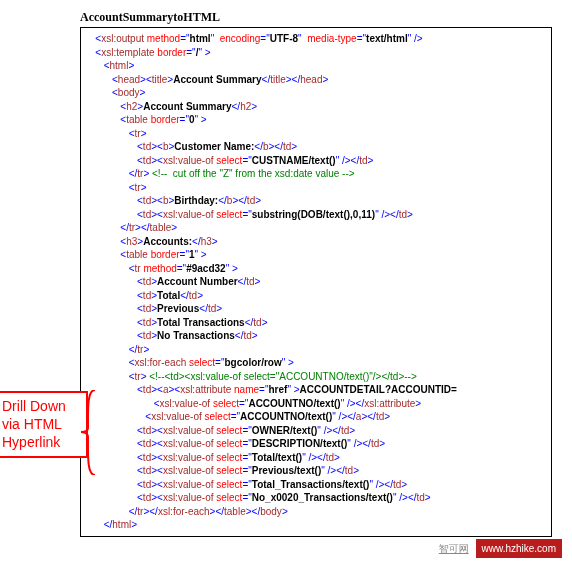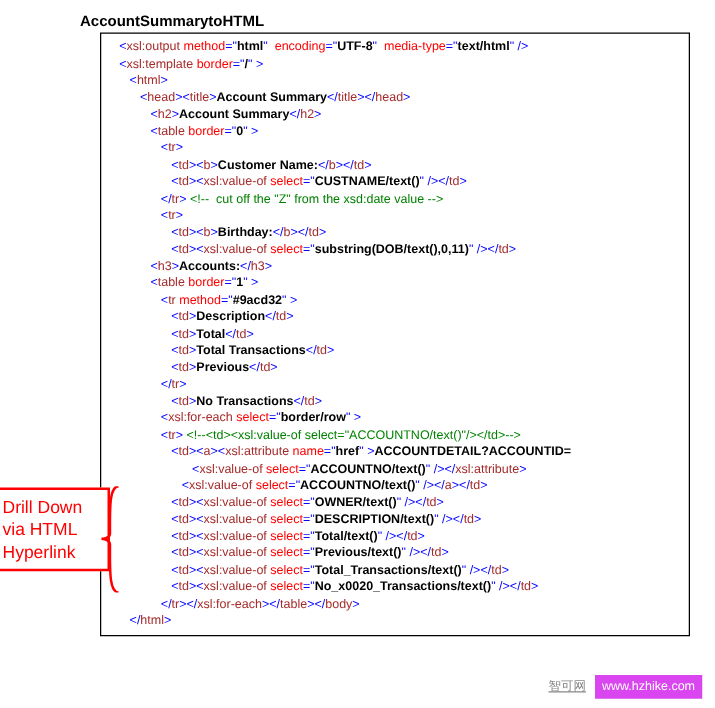--- a/index.html
+++ b/index.html
@@ -7,22 +7,23 @@
     padding: 10px;
     font-family: Arial, sans-serif;
     font-size: 10px;
     background: #fff;
     width: 572px;
     box-sizing: border-box;
   }
   .title {
     font-weight: bold;
     font-size: 12px;
-    margin-left: 54px;
+    margin-left: 70px;
     margin-bottom: 2px;
+    font-family: Liberation Serif, serif;
   }
   .code-box {
     border: 1px solid #000;
     margin-left: 70px;
     margin-right: 10px;
     padding: 4px 6px;
     position: relative;
     line-height: 1.35;
   }
   .line { white-space: pre; }
@@ -51,58 +52,60 @@
     height: 85px;
   }
   .brace svg { width: 100%; height: 100%; }
   .watermark {
     position: fixed;
     right: 10px;
     bottom: 10px;
     font-size: 10px;
   }
   .watermark .cn { color: #888; margin-right: 4px; text-decoration: underline; }
-  .watermark .url { background: #d946ef; color: #fff; padding: 4px 6px; }
+  .watermark .url { background: #b91c1c; color: #fff; padding: 4px 6px; }
 </style>
 </head>
 <body>
 
 <div class="title">AccountSummarytoHTML</div>
 
 <div class="code-box">
   <div class="annotation">Drill Down via HTML Hyperlink</div>
   <div class="brace">
     <svg viewBox="0 0 14 85" preserveAspectRatio="none">
       <path d="M14 0 C6 0 7 20 7 38 C7 42 0 42 0 42 C0 42 7 42 7 47 C7 65 6 85 14 85" stroke="#ff0000" stroke-width="2" fill="none"></path>
     </svg>
   </div>
   <div id="code-lines">
       <div class="line"><span class="t-blue">   &lt;</span><span class="t-brown">xsl:output</span><span class="t-red"> method</span><span class="t-blue">="</span><span class="t-black">html</span><span class="t-blue">"  </span><span class="t-red">encoding</span><span class="t-blue">="</span><span class="t-black">UTF-8</span><span class="t-blue">"  </span><span class="t-red">media-type</span><span class="t-blue">="</span><span class="t-black">text/html</span><span class="t-blue">" /&gt;</span></div>
       <div class="line"><span class="t-blue">   &lt;</span><span class="t-brown">xsl:template</span><span class="t-red"> border</span><span class="t-blue">="</span><span class="t-black">/</span><span class="t-blue">" &gt;</span></div>
       <div class="line"><span class="t-blue">      &lt;</span><span class="t-brown">html</span><span class="t-blue">&gt;</span></div>
       <div class="line"><span class="t-blue">         &lt;</span><span class="t-brown">head</span><span class="t-blue">&gt;&lt;</span><span class="t-brown">title</span><span class="t-blue">&gt;</span><span class="t-black">Account Summary</span><span class="t-blue">&lt;/</span><span class="t-brown">title</span><span class="t-blue">&gt;&lt;/</span><span class="t-brown">head</span><span class="t-blue">&gt;</span></div>
+      <div class="line"><span class="t-blue">         &lt;</span><span class="t-brown">body</span><span class="t-blue">&gt;</span></div>
       <div class="line"><span class="t-blue">            &lt;</span><span class="t-brown">h2</span><span class="t-blue">&gt;</span><span class="t-black">Account Summary</span><span class="t-blue">&lt;/</span><span class="t-brown">h2</span><span class="t-blue">&gt;</span></div>
       <div class="line"><span class="t-blue">            &lt;</span><span class="t-brown">table</span><span class="t-red"> border</span><span class="t-blue">="</span><span class="t-black">0</span><span class="t-blue">" &gt;</span></div>
       <div class="line"><span class="t-blue">               &lt;</span><span class="t-brown">tr</span><span class="t-blue">&gt;</span></div>
       <div class="line"><span class="t-blue">                  &lt;</span><span class="t-brown">td</span><span class="t-blue">&gt;&lt;</span><span class="t-brown">b</span><span class="t-blue">&gt;</span><span class="t-black">Customer Name:</span><span class="t-blue">&lt;/</span><span class="t-brown">b</span><span class="t-blue">&gt;&lt;/</span><span class="t-brown">td</span><span class="t-blue">&gt;</span></div>
       <div class="line"><span class="t-blue">                  &lt;</span><span class="t-brown">td</span><span class="t-blue">&gt;&lt;</span><span class="t-brown">xsl:value-of</span><span class="t-red"> select</span><span class="t-blue">="</span><span class="t-black">CUSTNAME/text()</span><span class="t-blue">" /&gt;&lt;/</span><span class="t-brown">td</span><span class="t-blue">&gt;</span></div>
       <div class="line"><span class="t-blue">               &lt;/</span><span class="t-brown">tr</span><span class="t-blue">&gt; </span><span class="t-green">&lt;!--  cut off the "Z" from the xsd:date value --&gt;</span></div>
       <div class="line"><span class="t-blue">               &lt;</span><span class="t-brown">tr</span><span class="t-blue">&gt;</span></div>
       <div class="line"><span class="t-blue">                  &lt;</span><span class="t-brown">td</span><span class="t-blue">&gt;&lt;</span><span class="t-brown">b</span><span class="t-blue">&gt;</span><span class="t-black">Birthday:</span><span class="t-blue">&lt;/</span><span class="t-brown">b</span><span class="t-blue">&gt;&lt;/</span><span class="t-brown">td</span><span class="t-blue">&gt;</span></div>
       <div class="line"><span class="t-blue">                  &lt;</span><span class="t-brown">td</span><span class="t-blue">&gt;&lt;</span><span class="t-brown">xsl:value-of</span><span class="t-red"> select</span><span class="t-blue">="</span><span class="t-black">substring(DOB/text(),0,11)</span><span class="t-blue">" /&gt;&lt;/</span><span class="t-brown">td</span><span class="t-blue">&gt;</span></div>
+      <div class="line"><span class="t-blue">            &lt;/</span><span class="t-brown">tr</span><span class="t-blue">&gt;&lt;/</span><span class="t-brown">table</span><span class="t-blue">&gt;</span></div>
       <div class="line"><span class="t-blue">            &lt;</span><span class="t-brown">h3</span><span class="t-blue">&gt;</span><span class="t-black">Accounts:</span><span class="t-blue">&lt;/</span><span class="t-brown">h3</span><span class="t-blue">&gt;</span></div>
       <div class="line"><span class="t-blue">            &lt;</span><span class="t-brown">table</span><span class="t-red"> border</span><span class="t-blue">="</span><span class="t-black">1</span><span class="t-blue">" &gt;</span></div>
       <div class="line"><span class="t-blue">               &lt;</span><span class="t-brown">tr</span><span class="t-red"> method</span><span class="t-blue">="</span><span class="t-black">#9acd32</span><span class="t-blue">" &gt;</span></div>
-      <div class="line"><span class="t-blue">                  &lt;</span><span class="t-brown">td</span><span class="t-blue">&gt;</span><span class="t-black">Description</span><span class="t-blue">&lt;/</span><span class="t-brown">td</span><span class="t-blue">&gt;</span></div>
+      <div class="line"><span class="t-blue">                  &lt;</span><span class="t-brown">td</span><span class="t-blue">&gt;</span><span class="t-black">Account Number</span><span class="t-blue">&lt;/</span><span class="t-brown">td</span><span class="t-blue">&gt;</span></div>
       <div class="line"><span class="t-blue">                  &lt;</span><span class="t-brown">td</span><span class="t-blue">&gt;</span><span class="t-black">Total</span><span class="t-blue">&lt;/</span><span class="t-brown">td</span><span class="t-blue">&gt;</span></div>
+      <div class="line"><span class="t-blue">                  &lt;</span><span class="t-brown">td</span><span class="t-blue">&gt;</span><span class="t-black">Previous</span><span class="t-blue">&lt;/</span><span class="t-brown">td</span><span class="t-blue">&gt;</span></div>
       <div class="line"><span class="t-blue">                  &lt;</span><span class="t-brown">td</span><span class="t-blue">&gt;</span><span class="t-black">Total Transactions</span><span class="t-blue">&lt;/</span><span class="t-brown">td</span><span class="t-blue">&gt;</span></div>
-      <div class="line"><span class="t-blue">                  &lt;</span><span class="t-brown">td</span><span class="t-blue">&gt;</span><span class="t-black">Previous</span><span class="t-blue">&lt;/</span><span class="t-brown">td</span><span class="t-blue">&gt;</span></div>
+      <div class="line"><span class="t-blue">                  &lt;</span><span class="t-brown">td</span><span class="t-blue">&gt;</span><span class="t-black">No Transactions</span><span class="t-blue">&lt;/</span><span class="t-brown">td</span><span class="t-blue">&gt;</span></div>
       <div class="line"><span class="t-blue">               &lt;/</span><span class="t-brown">tr</span><span class="t-blue">&gt;</span></div>
-      <div class="line"><span class="t-blue">                  &lt;</span><span class="t-brown">td</span><span class="t-blue">&gt;</span><span class="t-black">No Transactions</span><span class="t-blue">&lt;/</span><span class="t-brown">td</span><span class="t-blue">&gt;</span></div>
-      <div class="line"><span class="t-blue">               &lt;</span><span class="t-brown">xsl:for-each</span><span class="t-red"> select</span><span class="t-blue">="</span><span class="t-black">border/row</span><span class="t-blue">" &gt;</span></div>
+      <div class="line"><span class="t-blue">               &lt;</span><span class="t-brown">xsl:for-each</span><span class="t-red"> select</span><span class="t-blue">="</span><span class="t-black">bgcolor/row</span><span class="t-blue">" &gt;</span></div>
       <div class="line"><span class="t-blue">               &lt;</span><span class="t-brown">tr</span><span class="t-blue">&gt; </span><span class="t-green">&lt;!--&lt;td&gt;&lt;xsl:value-of select="ACCOUNTNO/text()"/&gt;&lt;/td&gt;--&gt;</span></div>
       <div class="line"><span class="t-blue">                  &lt;</span><span class="t-brown">td</span><span class="t-blue">&gt;&lt;</span><span class="t-brown">a</span><span class="t-blue">&gt;&lt;</span><span class="t-brown">xsl:attribute</span><span class="t-red"> name</span><span class="t-blue">="</span><span class="t-black">href</span><span class="t-blue">" &gt;</span><span class="t-black">ACCOUNTDETAIL?ACCOUNTID=</span></div>
       <div class="line"><span class="t-blue">                        &lt;</span><span class="t-brown">xsl:value-of</span><span class="t-red"> select</span><span class="t-blue">="</span><span class="t-black">ACCOUNTNO/text()</span><span class="t-blue">" /&gt;&lt;/</span><span class="t-brown">xsl:attribute</span><span class="t-blue">&gt;</span></div>
       <div class="line"><span class="t-blue">                     &lt;</span><span class="t-brown">xsl:value-of</span><span class="t-red"> select</span><span class="t-blue">="</span><span class="t-black">ACCOUNTNO/text()</span><span class="t-blue">" /&gt;&lt;/</span><span class="t-brown">a</span><span class="t-blue">&gt;&lt;/</span><span class="t-brown">td</span><span class="t-blue">&gt;</span></div>
       <div class="line"><span class="t-blue">                  &lt;</span><span class="t-brown">td</span><span class="t-blue">&gt;&lt;</span><span class="t-brown">xsl:value-of</span><span class="t-red"> select</span><span class="t-blue">="</span><span class="t-black">OWNER/text()</span><span class="t-blue">" /&gt;&lt;/</span><span class="t-brown">td</span><span class="t-blue">&gt;</span></div>
       <div class="line"><span class="t-blue">                  &lt;</span><span class="t-brown">td</span><span class="t-blue">&gt;&lt;</span><span class="t-brown">xsl:value-of</span><span class="t-red"> select</span><span class="t-blue">="</span><span class="t-black">DESCRIPTION/text()</span><span class="t-blue">" /&gt;&lt;/</span><span class="t-brown">td</span><span class="t-blue">&gt;</span></div>
       <div class="line"><span class="t-blue">                  &lt;</span><span class="t-brown">td</span><span class="t-blue">&gt;&lt;</span><span class="t-brown">xsl:value-of</span><span class="t-red"> select</span><span class="t-blue">="</span><span class="t-black">Total/text()</span><span class="t-blue">" /&gt;&lt;/</span><span class="t-brown">td</span><span class="t-blue">&gt;</span></div>
       <div class="line"><span class="t-blue">                  &lt;</span><span class="t-brown">td</span><span class="t-blue">&gt;&lt;</span><span class="t-brown">xsl:value-of</span><span class="t-red"> select</span><span class="t-blue">="</span><span class="t-black">Previous/text()</span><span class="t-blue">" /&gt;&lt;/</span><span class="t-brown">td</span><span class="t-blue">&gt;</span></div>
       <div class="line"><span class="t-blue">                  &lt;</span><span class="t-brown">td</span><span class="t-blue">&gt;&lt;</span><span class="t-brown">xsl:value-of</span><span class="t-red"> select</span><span class="t-blue">="</span><span class="t-black">Total_Transactions/text()</span><span class="t-blue">" /&gt;&lt;/</span><span class="t-brown">td</span><span class="t-blue">&gt;</span></div>
       <div class="line"><span class="t-blue">                  &lt;</span><span class="t-brown">td</span><span class="t-blue">&gt;&lt;</span><span class="t-brown">xsl:value-of</span><span class="t-red"> select</span><span class="t-blue">="</span><span class="t-black">No_x0020_Transactions/text()</span><span class="t-blue">" /&gt;&lt;/</span><span class="t-brown">td</span><span class="t-blue">&gt;</span></div>

